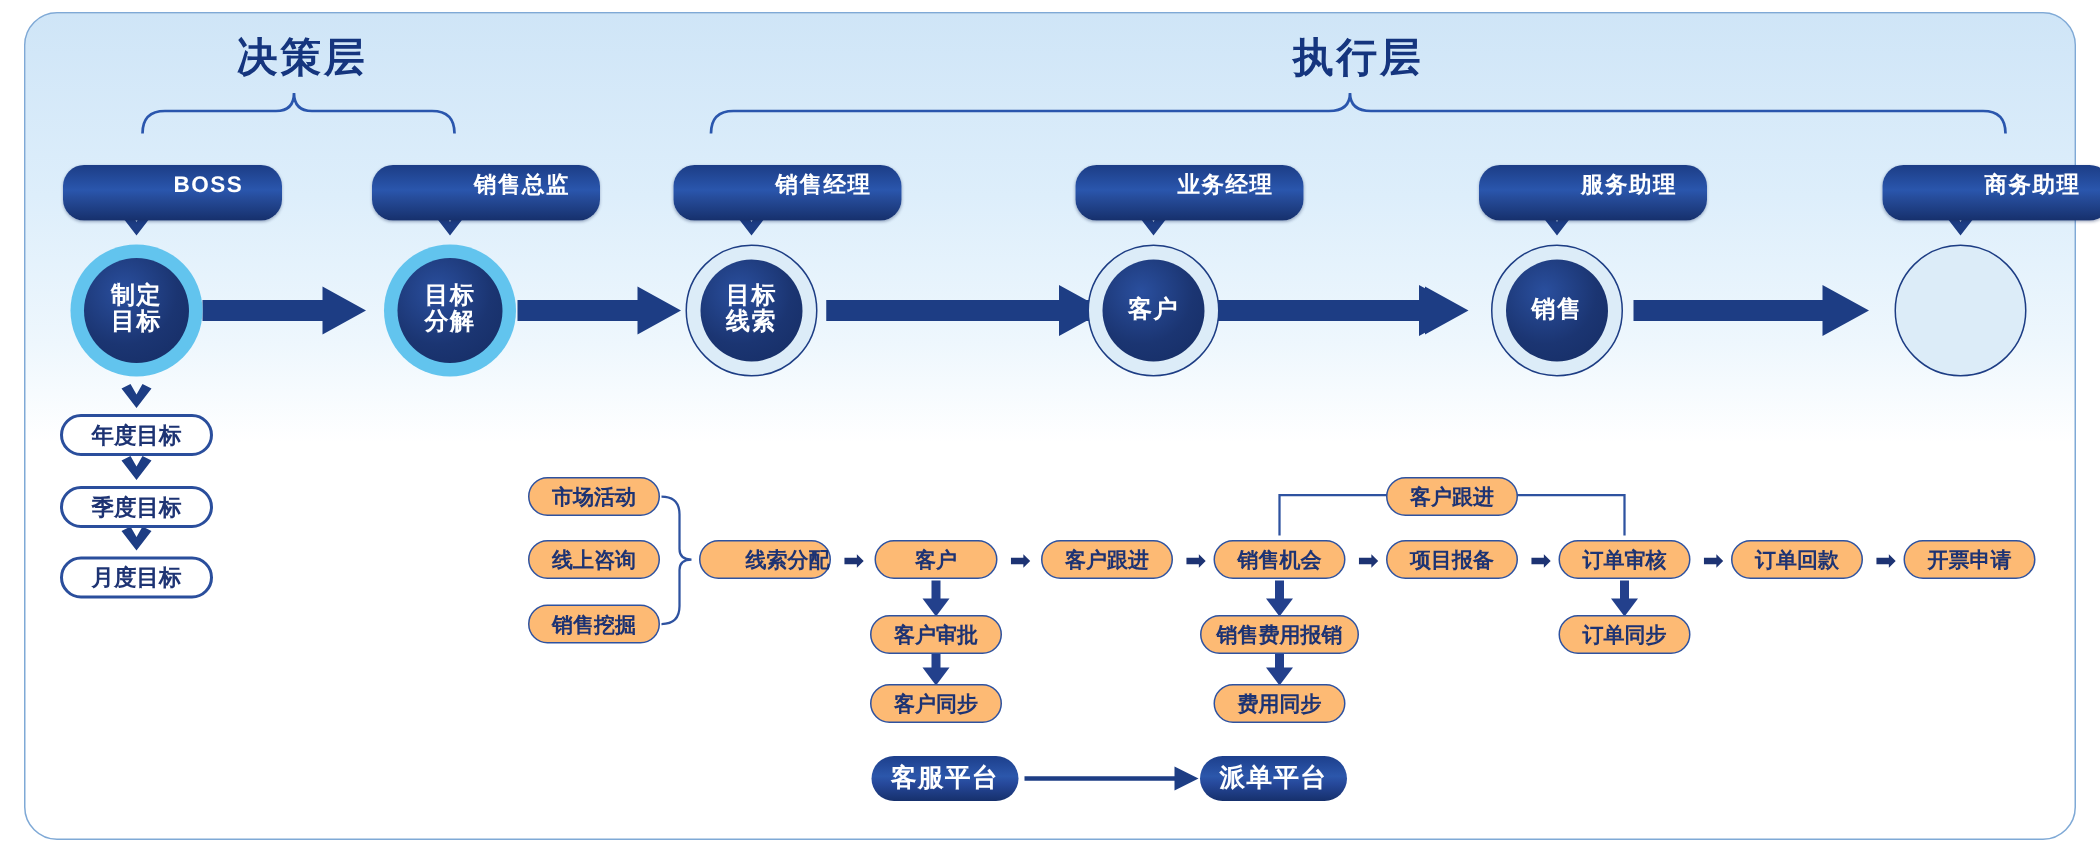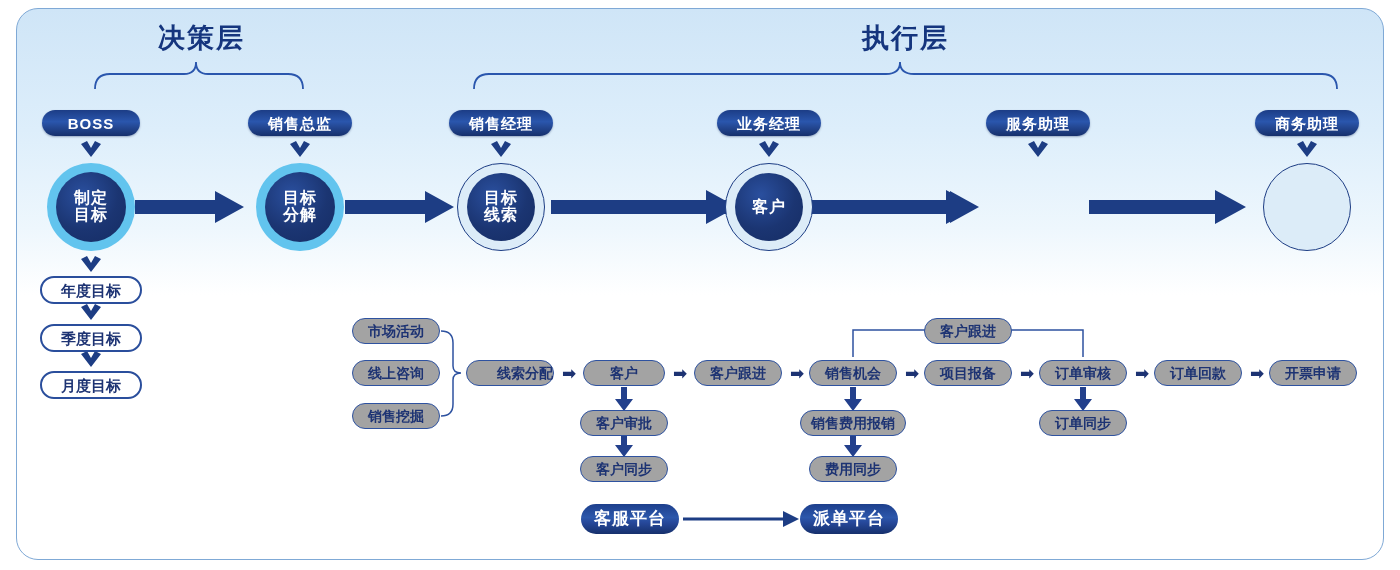--- a/index.html
+++ b/index.html
@@ -23,26 +23,27 @@
   .layer *{pointer-events:auto;}
 
   
   .sect-title{
     position:absolute;color:#15357e;font-weight:bold;font-size:27px;
     letter-spacing:2px;white-space:nowrap;
   }
 
   
   .role-pill{
-    position:absolute;height:26px;line-height:27px;
+    position:absolute;height:37px;line-height:27px;
     border-radius:14px;
     background:linear-gradient(180deg,#1c3d86 0%,#2a56ad 45%,#254a97 62%,#16306c 100%);
     color:#fff;font-size:15px;font-weight:bold;text-align:center;
     white-space:nowrap;letter-spacing:1px;
     box-shadow:0 1px 2px rgba(20,40,90,.35);
+    padding-left:48px;
   }
 
   
   .circ{position:absolute;border-radius:50%;}
   .circ .ring{position:absolute;inset:0;border-radius:50%;}
   .circ .core{
     position:absolute;border-radius:50%;
     background:radial-gradient(circle at 38% 32%,#2a4f9e 0%,#1b3572 55%,#152c63 100%);
     color:#fff;font-weight:bold;font-size:16px;
     display:flex;flex-direction:column;align-items:center;justify-content:center;
@@ -57,21 +58,21 @@
     position:absolute;border-radius:14px;
     background:linear-gradient(180deg,#1d3f8c 0%,#2c57ab 40%,#27489a 60%,#16306c 100%);
     color:#fff;font-weight:bold;font-size:23px;letter-spacing:2px;
     display:flex;align-items:center;justify-content:center;
     box-shadow:0 1px 3px rgba(20,40,90,.35);
   }
 
   
   .opill{
     position:absolute;height:26px;line-height:24px;
-    border:1.4px solid #2e52a0;border-radius:14px;background:#a3a3a3;
+    border:1.4px solid #2e52a0;border-radius:14px;background:#fdba74;
     color:#1d3373;font-size:14px;font-weight:bold;text-align:center;
     white-space:nowrap;box-sizing:border-box;
   }
   
   .gpill{
     position:absolute;height:28px;line-height:25px;
     border:2px solid #2a4e9c;border-radius:15px;background:#ffffff;
     color:#1d3373;font-size:15px;font-weight:bold;text-align:center;
     white-space:nowrap;box-sizing:border-box;
   }
@@ -187,20 +188,26 @@
     </div>
   </div>
 
   <div class="circ" style="left:725px;top:163px;width:88px;height:88px;">
     <div class="ring ring-pale"></div>
     <div class="core" style="left:10px;top:10px;right:10px;bottom:10px;">
       <span>客户</span>
     </div>
   </div>
 
+  <div class="circ" style="left:994px;top:163px;width:88px;height:88px;">
+    <div class="ring ring-pale"></div>
+    <div class="core" style="left:10px;top:10px;right:10px;bottom:10px;">
+      <span>销售</span>
+    </div>
+  </div>
 
   <div class="circ" style="left:1263px;top:163px;width:88px;height:88px;">
     <div class="ring ring-pale"></div>
   </div>
 
 
   <div class="gpill" style="left:40px;top:276px;width:102px;">年度目标</div>
   <div class="gpill" style="left:40px;top:324px;width:102px;">季度目标</div>
   <div class="gpill" style="left:40px;top:371px;width:102px;">月度目标</div>
 

